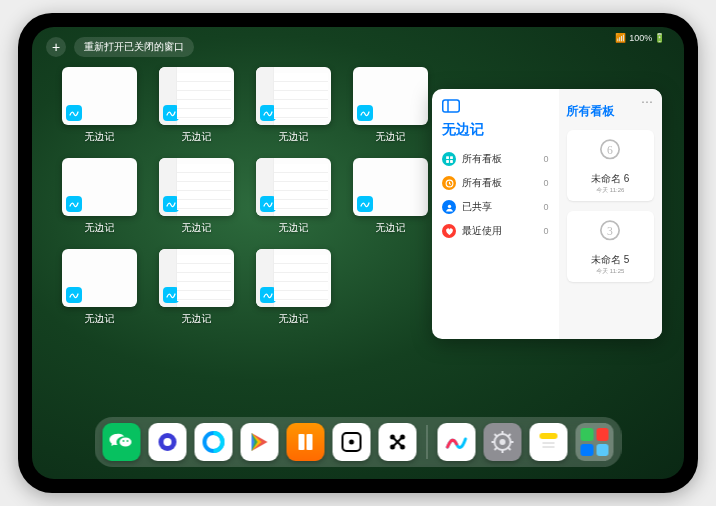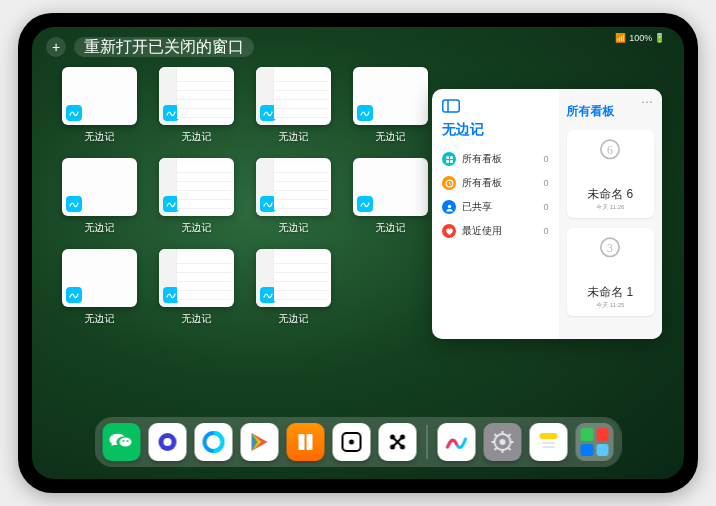--- a/index.html
+++ b/index.html
@@ -33,21 +33,21 @@
   .plus-btn {
     width: 20px; height: 20px; border-radius: 10px;
     background: rgba(255,255,255,.13);
     color: #fff; font-size: 14px; line-height: 20px; text-align: center;
     cursor: pointer;
   }
   .reopen-btn {
     height: 20px; padding: 0 10px;
     border-radius: 10px;
     background: rgba(255,255,255,.13);
-    color: #fff; font-size: 16px; line-height: 20px;
+    color: #fff; font-size: 10px; line-height: 20px;
     cursor: pointer;
   }
   .grid {
     position: absolute; top: 40px; left: 30px;
     width: 400px;
     display: flex; flex-wrap: wrap; gap: 14px 22px;
   }
   .thumb {
     width: 75px;
     text-align: center;
@@ -115,21 +115,21 @@
     position:relative;
   }
   .panel-right-title { font-size: 12px; font-weight:600; color:#007aff; margin:4px 0 10px; }
   .ellipsis { position:absolute; top:6px; right:8px; color:#999; font-size:12px; letter-spacing:1px; }
   .card {
     background:#fff; border-radius:6px; padding:6px;
     margin-bottom:10px; text-align:center;
     box-shadow: 0 1px 2px rgba(0,0,0,.08);
   }
   .card svg { width: 34px; height: 30px; }
-  .card .cap { font-size: 12px; color:#333; margin-top:16px; }
+  .card .cap { font-size: 10px; color:#333; margin-top:2px; }
   .card .sub { font-size: 6px; color:#999; }
 
   .dock {
     position:absolute; left:50%; bottom:12px; transform:translateX(-50%);
     height: 50px; padding: 6px 8px;
     background: rgba(255,255,255,.18);
     backdrop-filter: blur(10px);
     border-radius: 18px;
     display:flex; gap:8px; align-items:center;
   }
@@ -335,21 +335,21 @@
       <circle cx="20" cy="16" r="11" fill="none" stroke="#bbb" stroke-width="2"></circle>
       <text x="20" y="21" text-anchor="middle" font-size="14" fill="#bbb" font-family="cursive">6</text>
     </svg>
     <div class="cap">未命名 6</div>
     <div class="sub">今天 11:26</div></div>
             <div class="card">
     <svg viewBox="0 0 40 36">
       <circle cx="20" cy="16" r="11" fill="none" stroke="#bbb" stroke-width="2"></circle>
       <text x="20" y="21" text-anchor="middle" font-size="14" fill="#bbb" font-family="cursive">3</text>
     </svg>
-    <div class="cap">未命名 1</div>
+    <div class="cap">未命名 5</div>
     <div class="sub">今天 11:25</div></div>
           </div>
       </div>
     </div>
 
     <div class="dock">
         <div class="dock-icon" style="background: rgb(7, 193, 96);">
           <svg viewBox="0 0 24 24">
             <path fill="#fff" d="M7 4C3 4 0 6.5 0 9.5c0 1.6.9 3 2.3 4L1.8 16l2.6-1.3c.8.2 1.7.3 2.6.3.3 0 .6 0 .9-.1C7.3 14 7 13 7 12c0-3 3-5.5 7-5.5.2 0 .4 0 .6 0C13.6 4.6 10.6 3 7 4z"></path>
             <ellipse fill="#fff" cx="16" cy="12" rx="6" ry="4.5"></ellipse>

